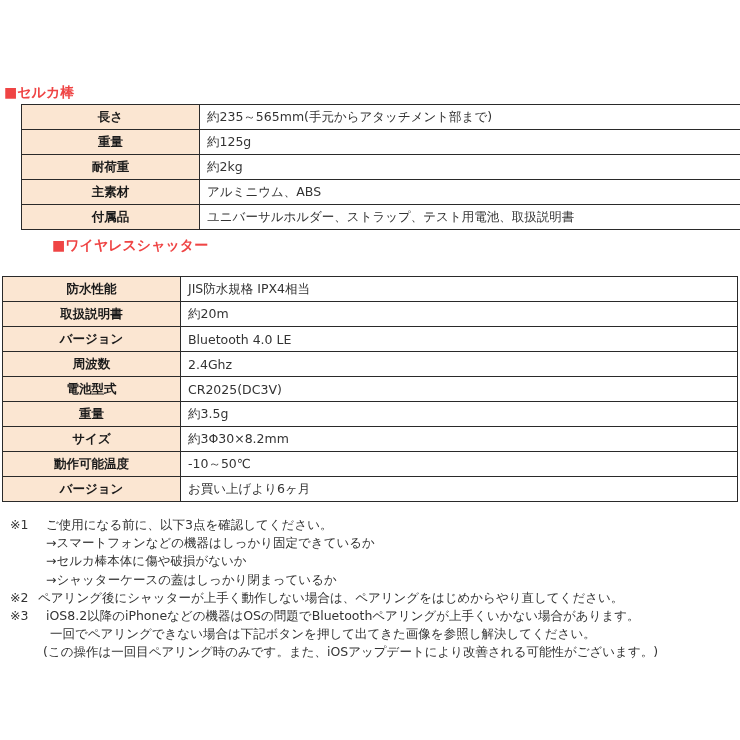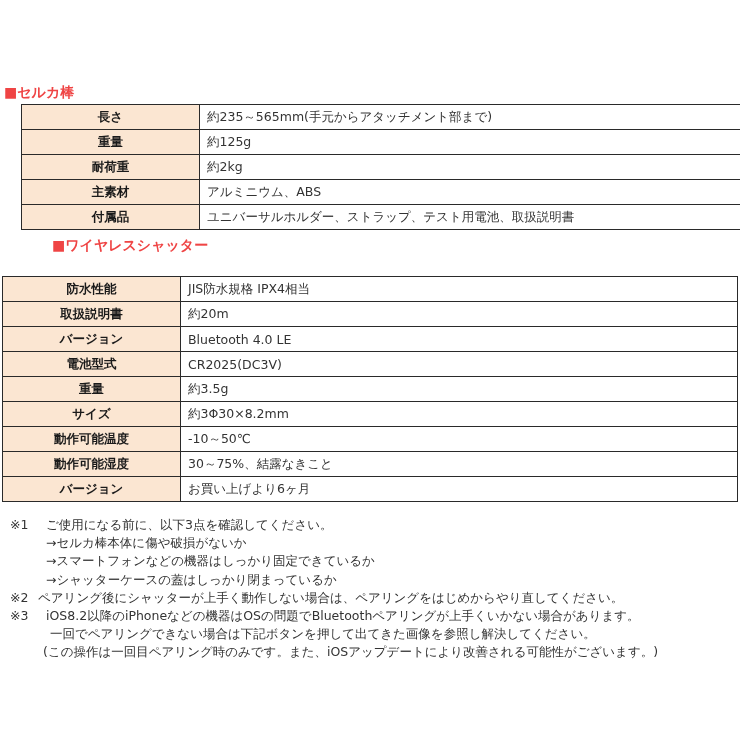--- a/index.html
+++ b/index.html
@@ -55,48 +55,48 @@
       </tr>
   <tr>
         <td class="label">取扱説明書</td>
         <td class="value">約20m</td>
       </tr>
   <tr>
         <td class="label">バージョン</td>
         <td class="value">Bluetooth 4.0 LE</td>
       </tr>
   <tr>
+        <td class="label">周波数</td>
+        <td class="value">2.4Ghz</td>
+      </tr>
+  <tr>
         <td class="label">電池型式</td>
         <td class="value">CR2025(DC3V)</td>
       </tr>
   <tr>
         <td class="label">重量</td>
         <td class="value">約3.5g</td>
       </tr>
   <tr>
         <td class="label">サイズ</td>
         <td class="value">約3Φ30×8.2mm</td>
       </tr>
   <tr>
         <td class="label">動作可能温度</td>
         <td class="value">-10～50℃</td>
       </tr>
   <tr>
-        <td class="label">動作可能湿度</td>
-        <td class="value">30～75%、結露なきこと</td>
-      </tr>
-  <tr>
         <td class="label">バージョン</td>
         <td class="value">お買い上げより6ヶ月</td>
       </tr>
 </tbody>
   </table>
 
 <div class="notes">
   <div class="note-line"><span class="mark">※1</span><span>ご使用になる前に、以下3点を確認してください。</span></div>
+  <div class="note-line indent1">→スマートフォンなどの機器はしっかり固定できているか</div>
   <div class="note-line indent1">→セルカ棒本体に傷や破損がないか</div>
-  <div class="note-line indent1">→スマートフォンなどの機器はしっかり固定できているか</div>
   <div class="note-line indent1">→シャッターケースの蓋はしっかり閉まっているか</div>
   <div class="note-line"><span class="mark" style="width:28px">※2</span><span>ペアリング後にシャッターが上手く動作しない場合は、ペアリングをはじめからやり直してください。</span></div>
   <div class="note-line"><span class="mark">※3</span><span>iOS8.2以降のiPhoneなどの機器はOSの問題でBluetoothペアリングが上手くいかない場合があります。</span></div>
   <div class="note-line indent2">一回でペアリングできない場合は下記ボタンを押して出てきた画像を参照し解決してください。</div>
   <div class="note-line indent3">(この操作は一回目ペアリング時のみです。また、iOSアップデートにより改善される可能性がございます。)</div>
 </div>
 
 </body></html>

